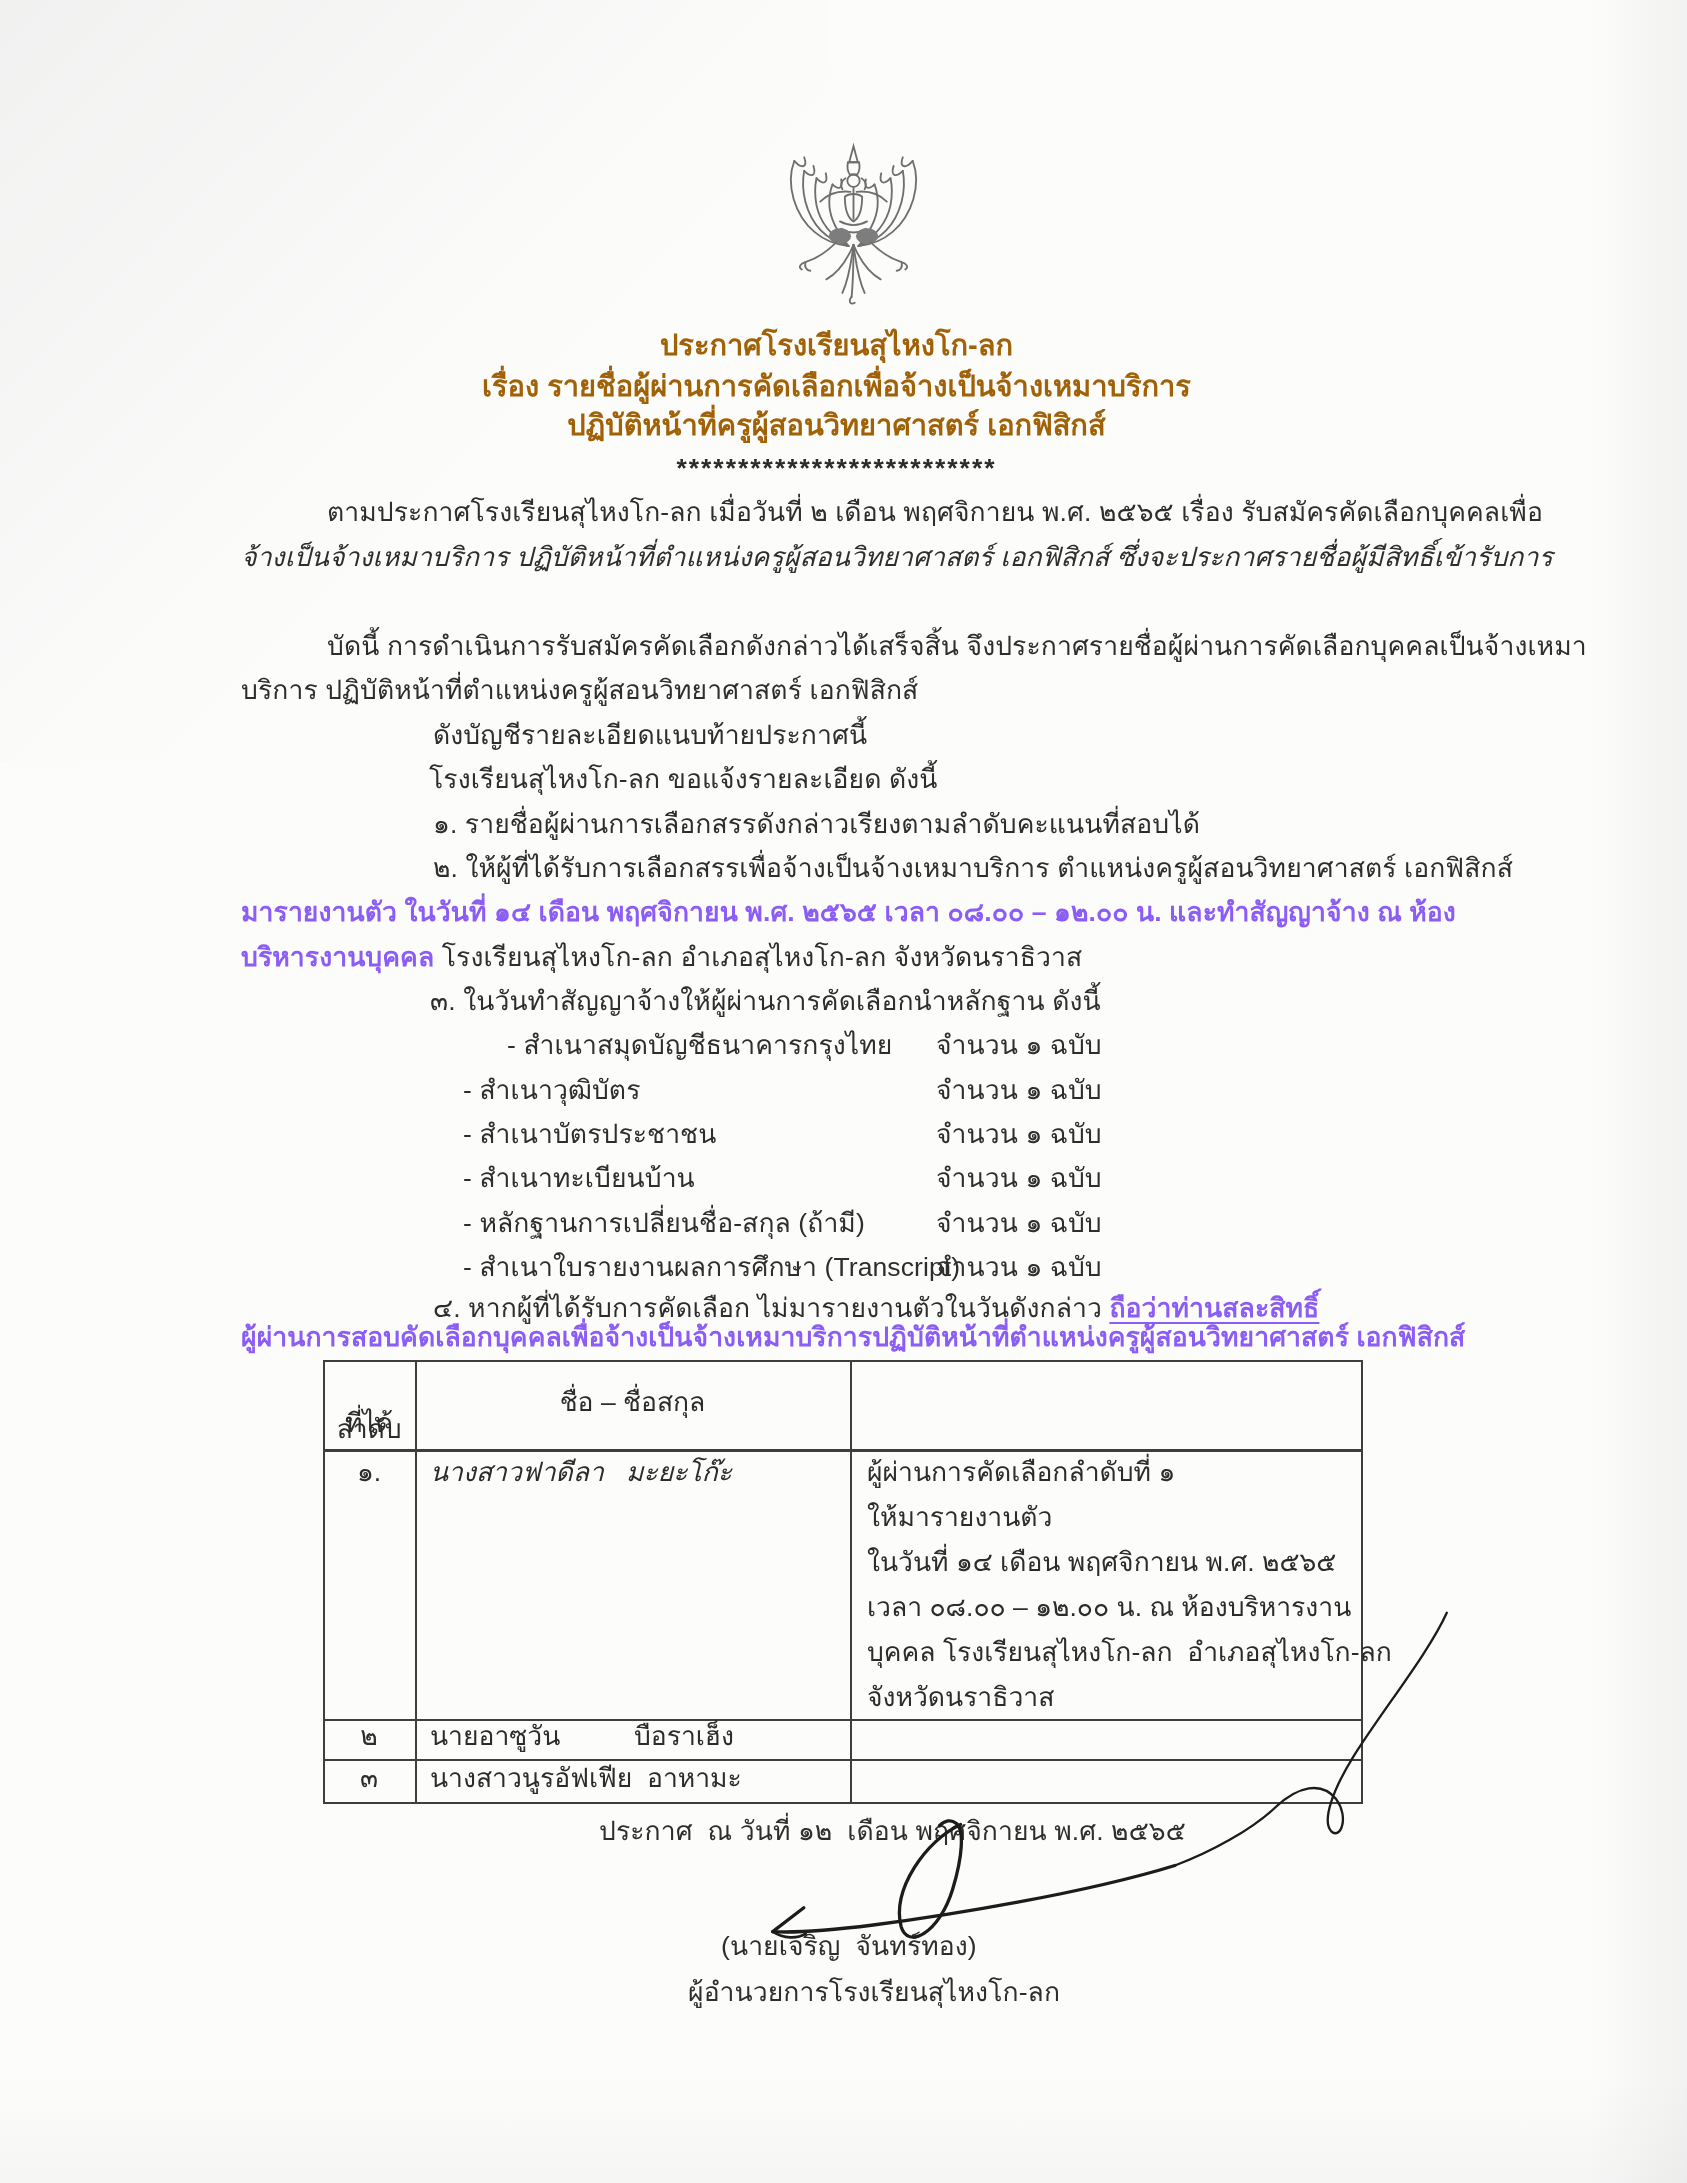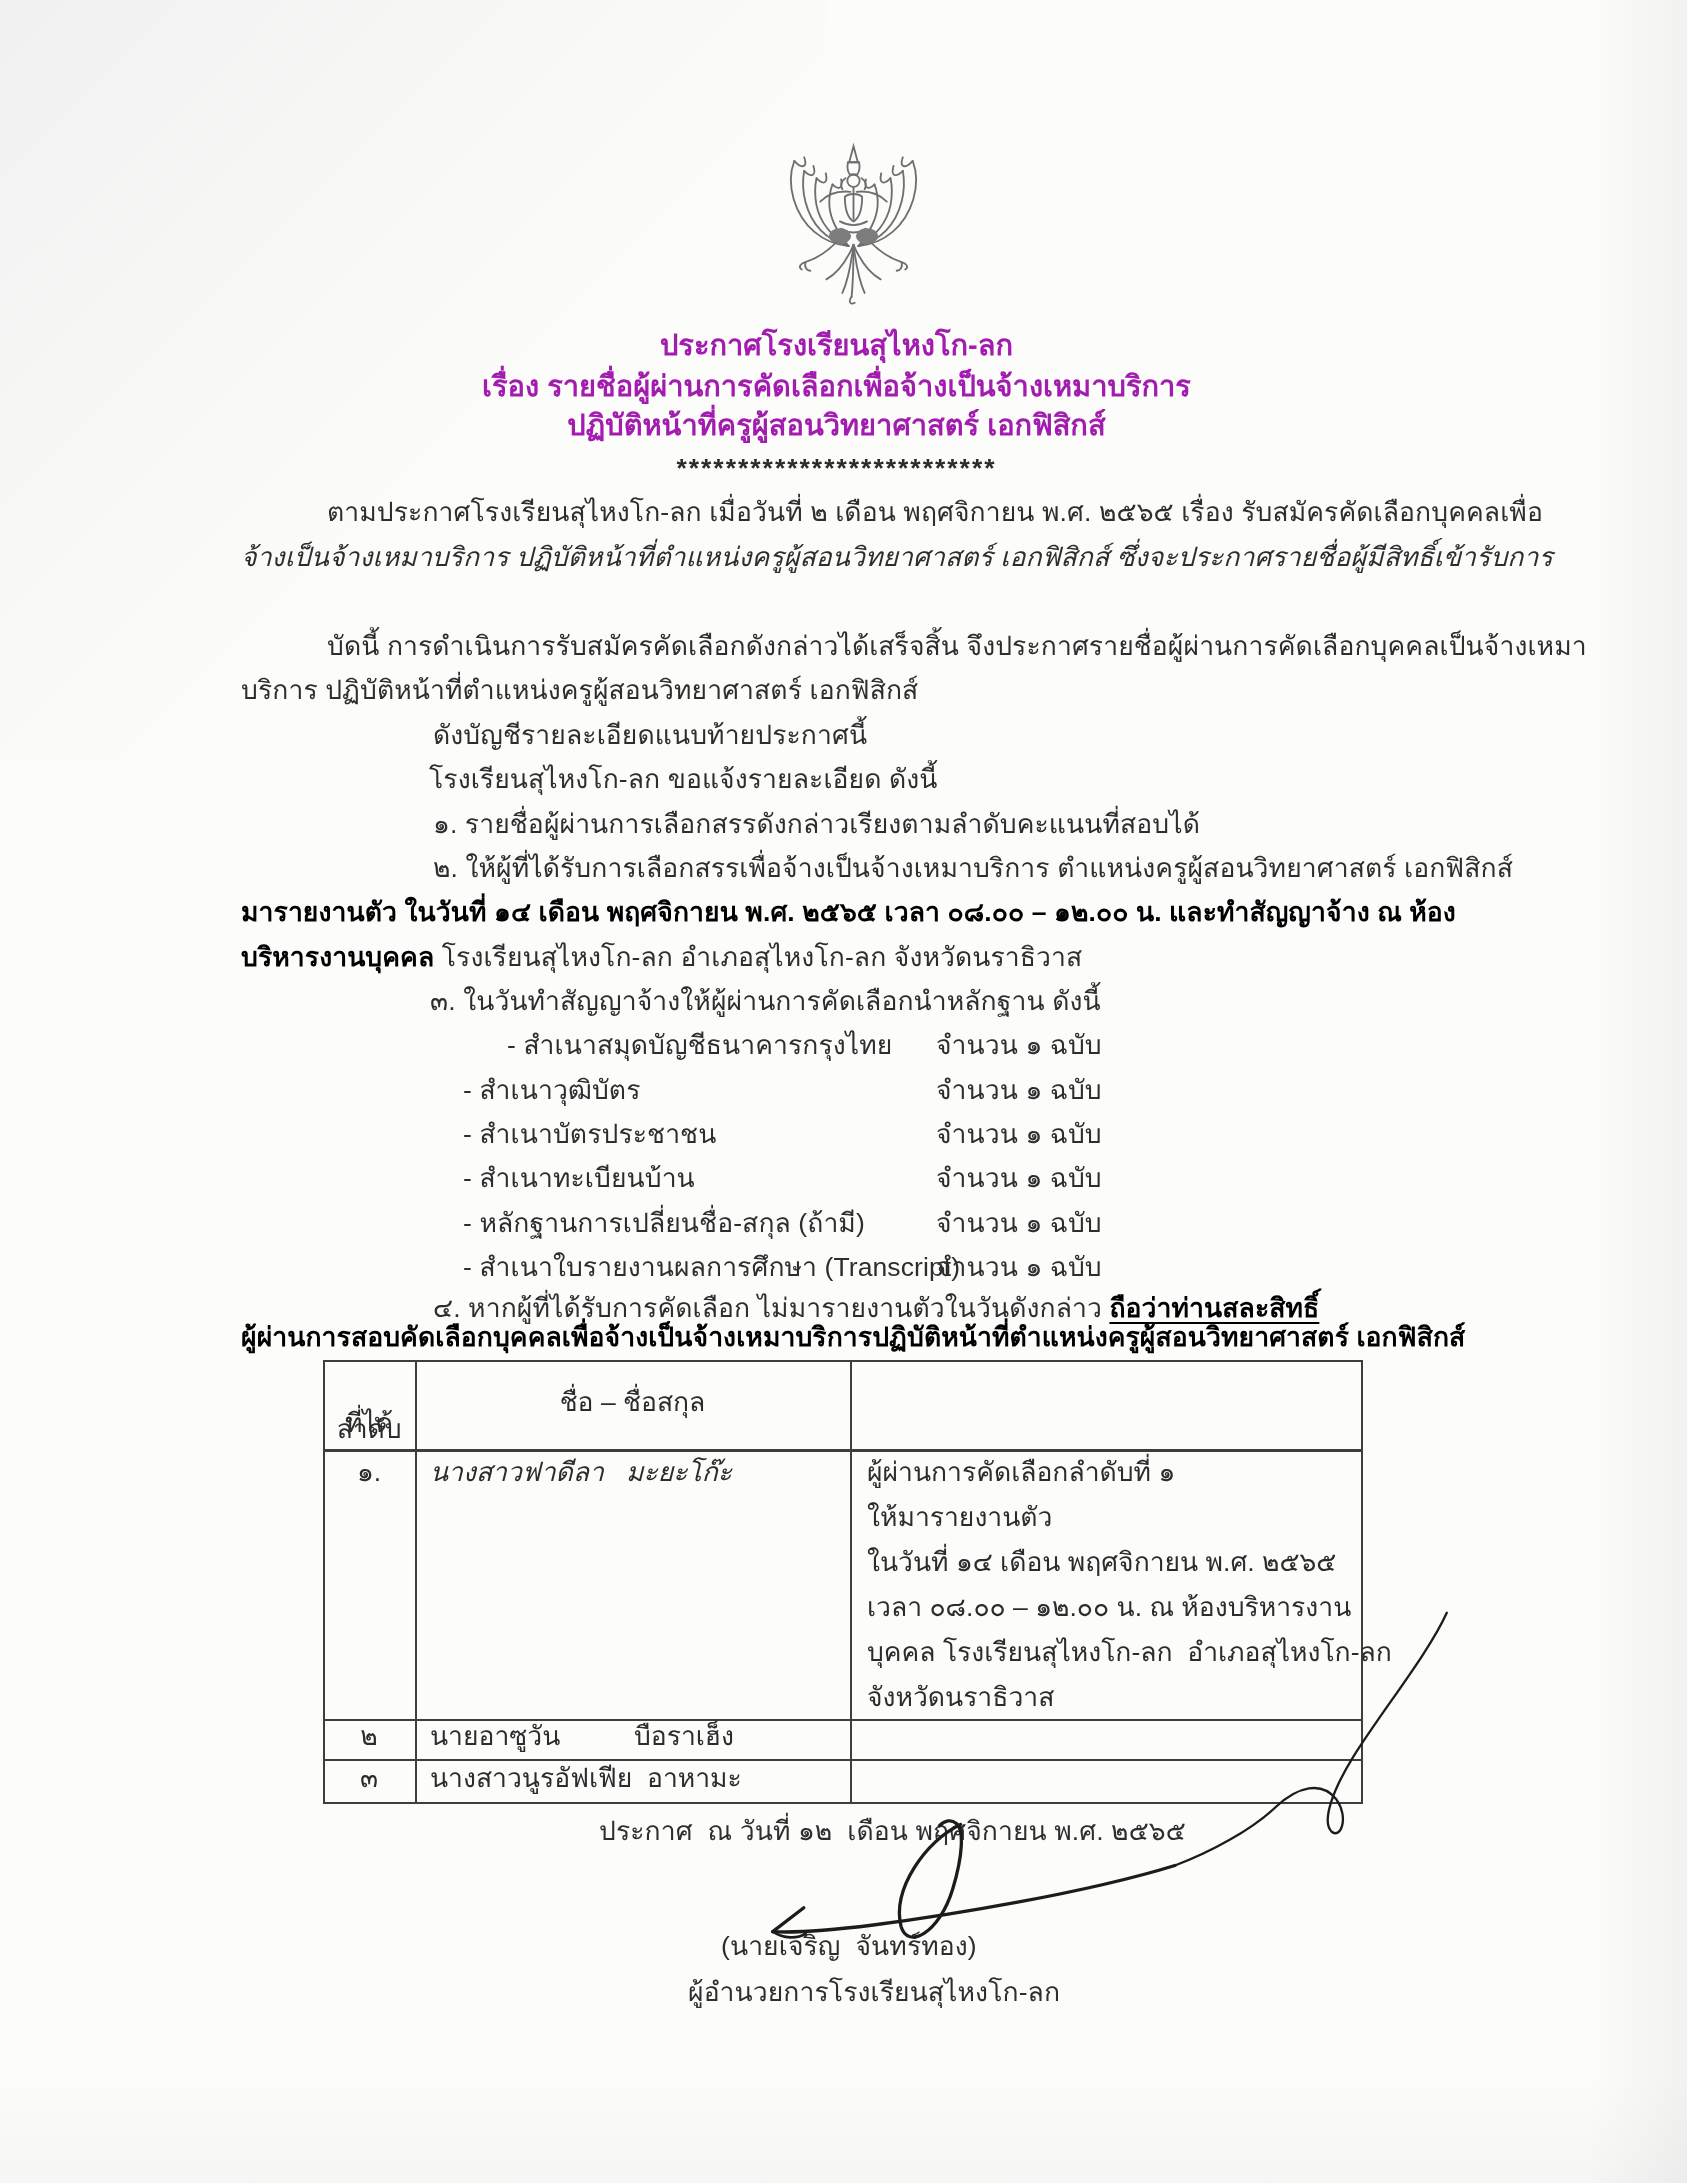--- a/index.html
+++ b/index.html
@@ -12,24 +12,24 @@
   .shade-tl{position:absolute;left:0;top:0;width:827px;height:761px;pointer-events:none;
     background:linear-gradient(135deg,rgba(60,60,70,.06) 0%,rgba(60,60,70,.02) 38%,rgba(0,0,0,0) 60%);}
   .shade-r{position:absolute;right:0;top:0;width:99px;height:2183px;pointer-events:none;
     background:linear-gradient(to left,rgba(50,50,55,.05),rgba(0,0,0,0));}
   .shade-b{position:absolute;left:0;bottom:0;width:1687px;height:106px;pointer-events:none;
     background:linear-gradient(to top,rgba(50,50,55,.03),rgba(0,0,0,0));}
   .line{
     position:absolute;font-size:26.5px;line-height:37px;white-space:pre;
     letter-spacing:0.1px;
   }
-  .b{font-weight:bold;color:#000000;}
+  .b{font-weight:bold;color:#8b5cf6;}
   .u{text-decoration:underline;text-underline-offset:4.6px;}
   .center-block{position:absolute;left:218px;width:1237px;text-align:center;}
-  .title{font-size:29px;font-weight:bold;color:#a21caf;line-height:38px;white-space:pre;}
+  .title{font-size:29px;font-weight:bold;color:#a16207;line-height:38px;white-space:pre;}
   .stars{font-size:26.5px;letter-spacing:2px;color:#2b2b2b;font-weight:bold;}
   
   #resultTable{position:absolute;left:323px;top:1360px;width:1040px;height:444px;
     border:2.6px solid #3e3e3e;box-sizing:border-box;}
   .vline{position:absolute;top:0;bottom:0;width:2px;background:#3e3e3e;}
   .hline{position:absolute;left:0;right:0;height:2px;background:#3e3e3e;}
   .hline.thick{height:2.6px;}
   .cellText{position:absolute;font-size:26.5px;line-height:37px;white-space:pre;color:#2c2c2c;}
   .cellCenter{text-align:center;}
   svg.overlay{position:absolute;left:0;top:0;pointer-events:none;}

